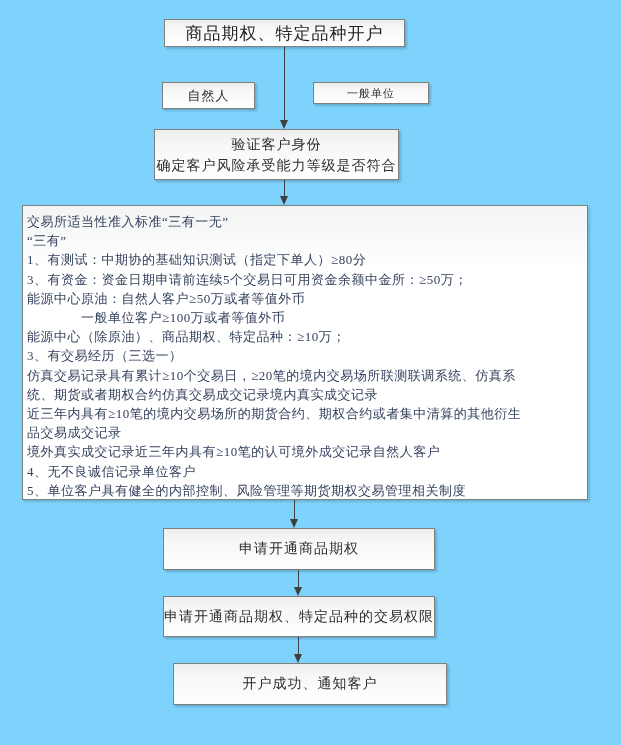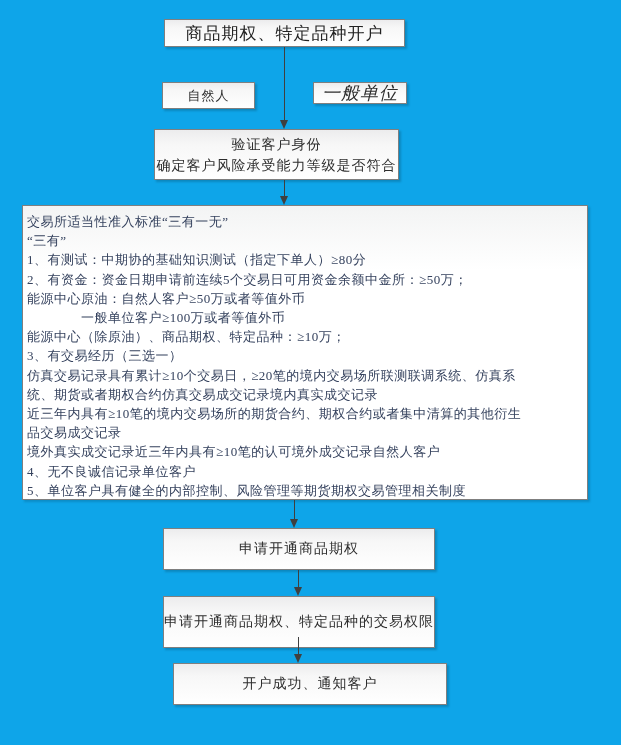--- a/index.html
+++ b/index.html
@@ -5,45 +5,45 @@
   html, body {
     margin: 0;
     padding: 0;
     background: #ffffff;
     font-family: "Liberation Serif", "DejaVu Serif", serif;
   }
   .canvas {
     position: relative;
     width: 621px;
     height: 745px;
-    background: #0ea5e9;
+    background: #7dd3fc;
     overflow: hidden;
   }
   .node {
     position: absolute;
     box-sizing: border-box;
     border: 1px solid #7f7f7f;
     background: linear-gradient(180deg, #ececed 0%, #f7f7f7 30%, #ffffff 100%);
     box-shadow: 2px 2px 2px rgba(0,0,0,0.18);
     display: flex;
     flex-direction: column;
     align-items: center;
     justify-content: center;
     text-align: center;
     color: #2d2d2d;
     letter-spacing: 1px;
   }
   .node .line { white-space: nowrap; }
 
   .title-node      { left: 164px; top: 19px;  width: 241px; height: 28px; font-size: 17px; color: #222222; }
   .person-node     { left: 162px; top: 82px;  width: 93px;  height: 27px; font-size: 13px; }
-  .unit-node       { left: 313px; top: 82px;  width: 94px;  height: 22px; font-size: 18px; font-style: italic; }
+  .unit-node       { left: 313px; top: 82px;  width: 116px;  height: 22px; font-size: 11px; }
   .verify-node     { left: 154px; top: 129px; width: 245px; height: 51px; font-size: 14px; line-height: 21px; }
   .eval-node       { left: 163px; top: 528px; width: 272px; height: 42px; font-size: 14px; }
-  .apply-node      { left: 163px; top: 596px; width: 272px; height: 52px; font-size: 14px; }
+  .apply-node      { left: 163px; top: 596px; width: 272px; height: 41px; font-size: 14px; }
   .success-node    { left: 173px; top: 663px; width: 274px; height: 42px; font-size: 14px; }
 
   .criteria-node {
     position: absolute;
     box-sizing: border-box;
     left: 22px; top: 205px; width: 566px; height: 295px;
     border: 1px solid #7f7f7f;
     background: linear-gradient(180deg, #f3f4f4 0%, #ffffff 22%);
     box-shadow: 2px 2px 2px rgba(0,0,0,0.15);
     padding: 6px 4px 7px 4px;
@@ -109,21 +109,21 @@
 
   <div class="arrow arrow-2">
     <div class="shaft"></div>
     <div class="head"></div>
   </div>
 
   <div class="criteria-node">
     <div class="cline">交易所适当性准入标准“三有一无”</div>
     <div class="cline">“三有”</div>
     <div class="cline">1、有测试：中期协的基础知识测试（指定下单人）≥80分</div>
-    <div class="cline">2、有资金：资金日期申请前连续5个交易日可用资金余额中金所：≥50万；</div>
+    <div class="cline">3、有资金：资金日期申请前连续5个交易日可用资金余额中金所：≥50万；</div>
     <div class="cline">能源中心原油：自然人客户≥50万或者等值外币</div>
     <div class="cline">　　　　一般单位客户≥100万或者等值外币</div>
     <div class="cline">能源中心（除原油）、商品期权、特定品种：≥10万；</div>
     <div class="cline">3、有交易经历（三选一）</div>
     <div class="cline">仿真交易记录具有累计≥10个交易日，≥20笔的境内交易场所联测联调系统、仿真系</div>
     <div class="cline">统、期货或者期权合约仿真交易成交记录境内真实成交记录</div>
     <div class="cline">近三年内具有≥10笔的境内交易场所的期货合约、期权合约或者集中清算的其他衍生</div>
     <div class="cline">品交易成交记录</div>
     <div class="cline">境外真实成交记录近三年内具有≥10笔的认可境外成交记录自然人客户</div>
     <div class="cline">4、无不良诚信记录单位客户</div>

